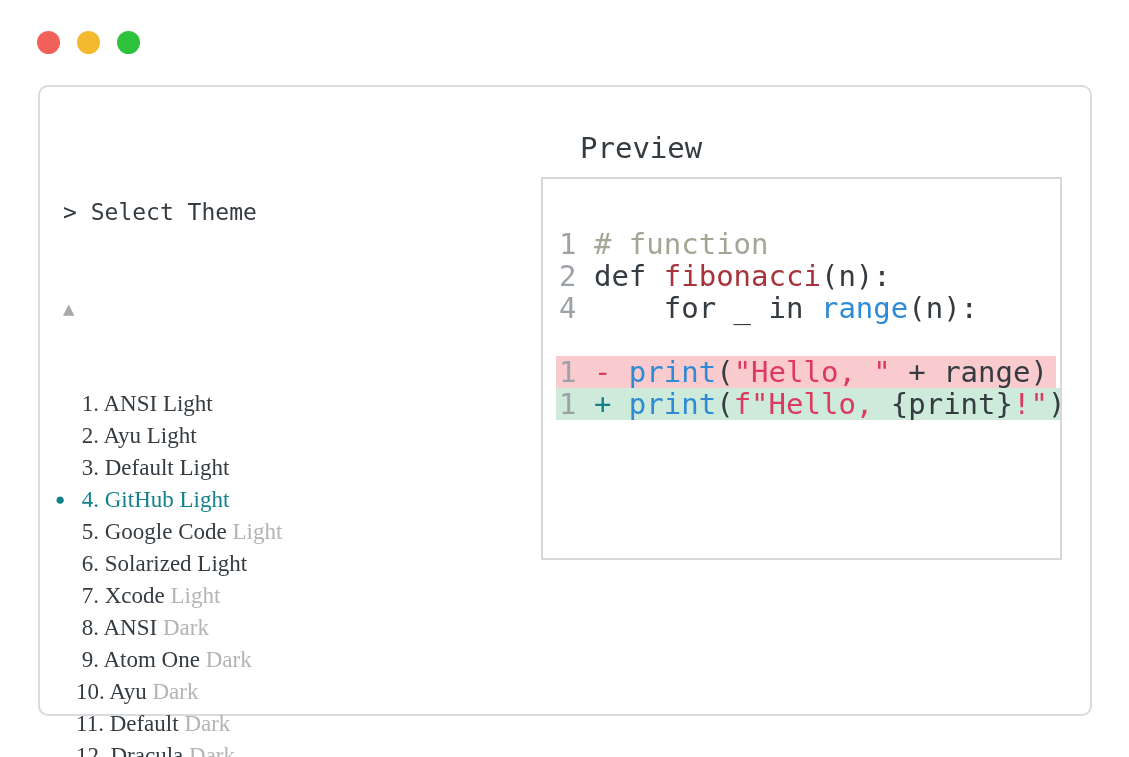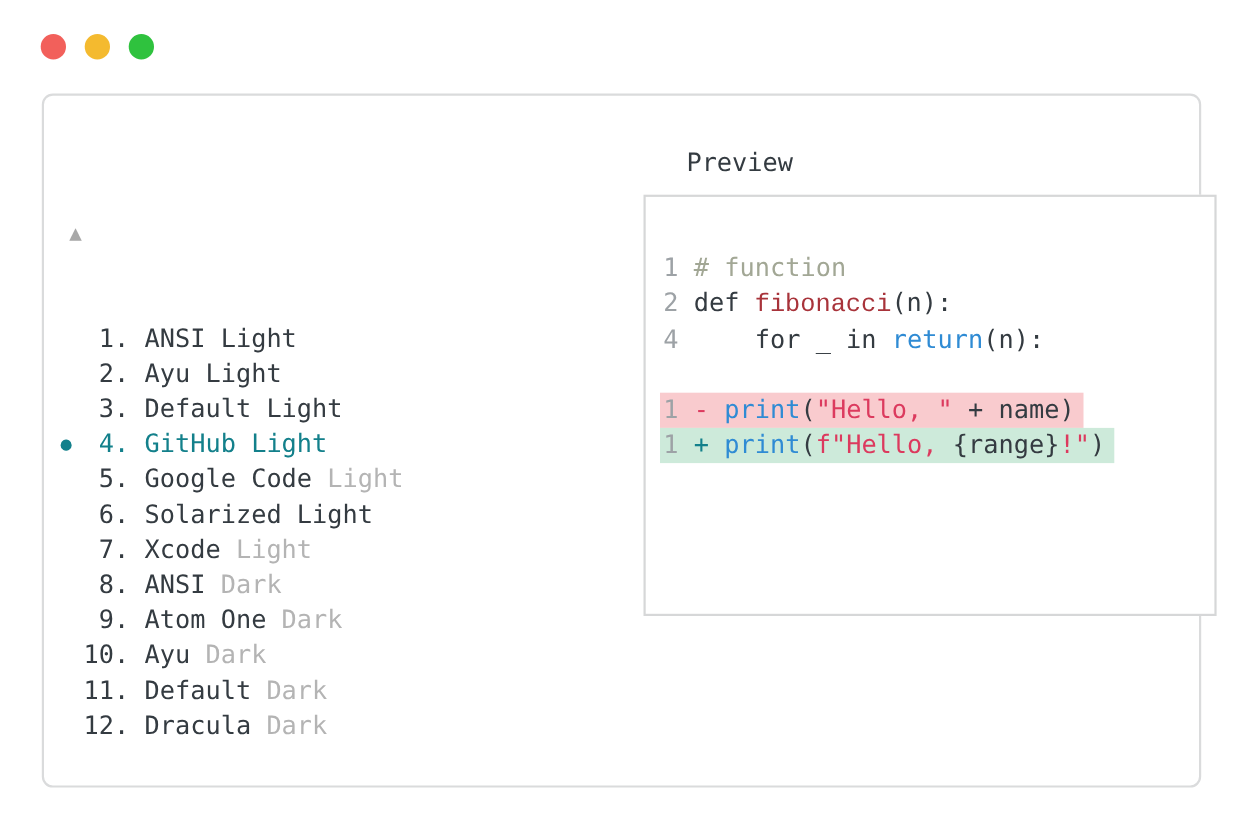--- a/index.html
+++ b/index.html
@@ -25,72 +25,73 @@
 
   .window{
     position:absolute;left:38px;top:85px;width:1054px;height:631px;
     border:2px solid var(--border-gray,#DADBDC);border-radius:10px;background:#fff;
   }
 
   .left-col{position:absolute;left:15px;top:45px;font-size:23px;line-height:32px;white-space:pre;}
   .prompt{padding-left:8px;color:var(--text-dark,#343B41);}
   .arrow{padding-left:8px;font-size:19px;line-height:32px;}
   .arrow.up{color:var(--scroll-up-gray,#A8A8A8);}
-  .trow{display:flex;height:32px;cursor:default;}
+  .trow{display:flex;height:32px;cursor:default;font-family:Liberation Serif, serif;}
   .bullet{width:21px;color:var(--accent-teal,#13808B);font-size:17px;line-height:32px;}
   .ttext{white-space:pre;color:var(--text-dark,#343B41);}
   .trow.selected .ttext{color:var(--accent-teal,#13808B);}
   .muted{color:var(--text-muted,#B4B4B4);}
 
-  .right-col{position:absolute;left:501px;top:45px;font-size:23px;line-height:32px;margin-left:44px;}
+  .right-col{position:absolute;left:501px;top:45px;font-size:29px;line-height:32px;}
   .preview-label{margin-left:39px;color:var(--text-dark,#343B41);}
   .preview-box{
     margin-top:13px;width:521px;height:383px;
     border:2px solid #D6D7D8;background:#fff;overflow:hidden;
   }
   .code{padding:49px 0 0 16px;}
   .cline{min-height:32px;line-height:32px;white-space:pre;}
   .lwrap{display:inline-block;}
   .lwrap.removed{background:var(--diff-removed-bg,#F9CBCE);padding:0 8px 0 3px;margin-left:-3px;}
   .lwrap.added{background:var(--diff-added-bg,#CDEADA);padding:0 8px 0 3px;margin-left:-3px;}
   .ln{color:var(--line-number-gray,#9DA2A6);}
   .tok-text{color:var(--text-dark,#343B41);}
   .tok-comment{color:var(--syntax-comment-olive,#A2A795);}
-  .tok-func{color:var(--syntax-func-red,#A8333A);font-family:Liberation Mono, monospace;}
+  .tok-func{color:var(--syntax-func-red,#A8333A);}
   .tok-num{color:var(--syntax-number-teal,#13808B);}
   .tok-builtin{color:var(--syntax-builtin-blue,#2F8BD4);}
   .tok-string{color:var(--syntax-string-crimson,#DC3A5E);}
   .tok-sign_removed{color:var(--syntax-string-crimson,#DC3A5E);}
   .tok-sign_added{color:var(--accent-teal,#13808B);}
 </style>
 </head>
 <body>
 
 <div class="traffic">
   <div class="light red"></div>
   <div class="light yellow"></div>
   <div class="light green"></div>
 </div>
 
 <div class="window">
 
   <div class="left-col">
+    <div class="prompt">&gt; Select Theme</div>
     <div class="arrow up">▲</div>
     <div class="theme-list"><div class="trow"><span class="bullet"></span><span class="ttext"> 1. ANSI Light</span></div><div class="trow"><span class="bullet"></span><span class="ttext"> 2. Ayu Light</span></div><div class="trow"><span class="bullet"></span><span class="ttext"> 3. Default Light</span></div><div class="trow selected"><span class="bullet">●</span><span class="ttext"> 4. GitHub Light</span></div><div class="trow"><span class="bullet"></span><span class="ttext"> 5. Google Code<span class="muted"> Light</span></span></div><div class="trow"><span class="bullet"></span><span class="ttext"> 6. Solarized Light</span></div><div class="trow"><span class="bullet"></span><span class="ttext"> 7. Xcode<span class="muted"> Light</span></span></div><div class="trow"><span class="bullet"></span><span class="ttext"> 8. ANSI<span class="muted"> Dark</span></span></div><div class="trow"><span class="bullet"></span><span class="ttext"> 9. Atom One<span class="muted"> Dark</span></span></div><div class="trow"><span class="bullet"></span><span class="ttext">10. Ayu<span class="muted"> Dark</span></span></div><div class="trow"><span class="bullet"></span><span class="ttext">11. Default<span class="muted"> Dark</span></span></div><div class="trow"><span class="bullet"></span><span class="ttext">12. Dracula<span class="muted"> Dark</span></span></div></div>
     
     
   </div>
 
   <div class="right-col">
     <div class="preview-label">Preview</div>
     <div class="preview-box">
       <div class="code">
           <div class="cline"><span class="lwrap"><span class="ln">1</span> <span class="tok-comment"># function</span></span></div>
           <div class="cline"><span class="lwrap"><span class="ln">2</span> <span class="tok-text">def </span><span class="tok-func">fibonacci</span><span class="tok-text">(n):</span></span></div>
-          <div class="cline"><span class="lwrap"><span class="ln">4</span> <span class="tok-text">    for _ in </span><span class="tok-builtin">return</span><span class="tok-text">(n):</span></span></div>
+          <div class="cline"><span class="lwrap"><span class="ln">4</span> <span class="tok-text">    for _ in </span><span class="tok-builtin">range</span><span class="tok-text">(n):</span></span></div>
           <div class="cline"><span class="lwrap"></span></div>
-          <div class="cline"><span class="lwrap removed"><span class="ln">1</span> <span class="tok-sign_removed">- </span><span class="tok-builtin">print</span><span class="tok-text">(</span><span class="tok-string">"Hello, "</span><span class="tok-text"> + name)</span></span></div>
-          <div class="cline"><span class="lwrap added"><span class="ln">1</span> <span class="tok-sign_added">+ </span><span class="tok-builtin">print</span><span class="tok-text">(</span><span class="tok-string">f"Hello, </span><span class="tok-text">{range}</span><span class="tok-string">!"</span><span class="tok-text">)</span></span></div>
+          <div class="cline"><span class="lwrap removed"><span class="ln">1</span> <span class="tok-sign_removed">- </span><span class="tok-builtin">print</span><span class="tok-text">(</span><span class="tok-string">"Hello, "</span><span class="tok-text"> + range)</span></span></div>
+          <div class="cline"><span class="lwrap added"><span class="ln">1</span> <span class="tok-sign_added">+ </span><span class="tok-builtin">print</span><span class="tok-text">(</span><span class="tok-string">f"Hello, </span><span class="tok-text">{print}</span><span class="tok-string">!"</span><span class="tok-text">)</span></span></div>
         </div>
     </div>
   </div>
 
 </div>
 
 </body></html>

